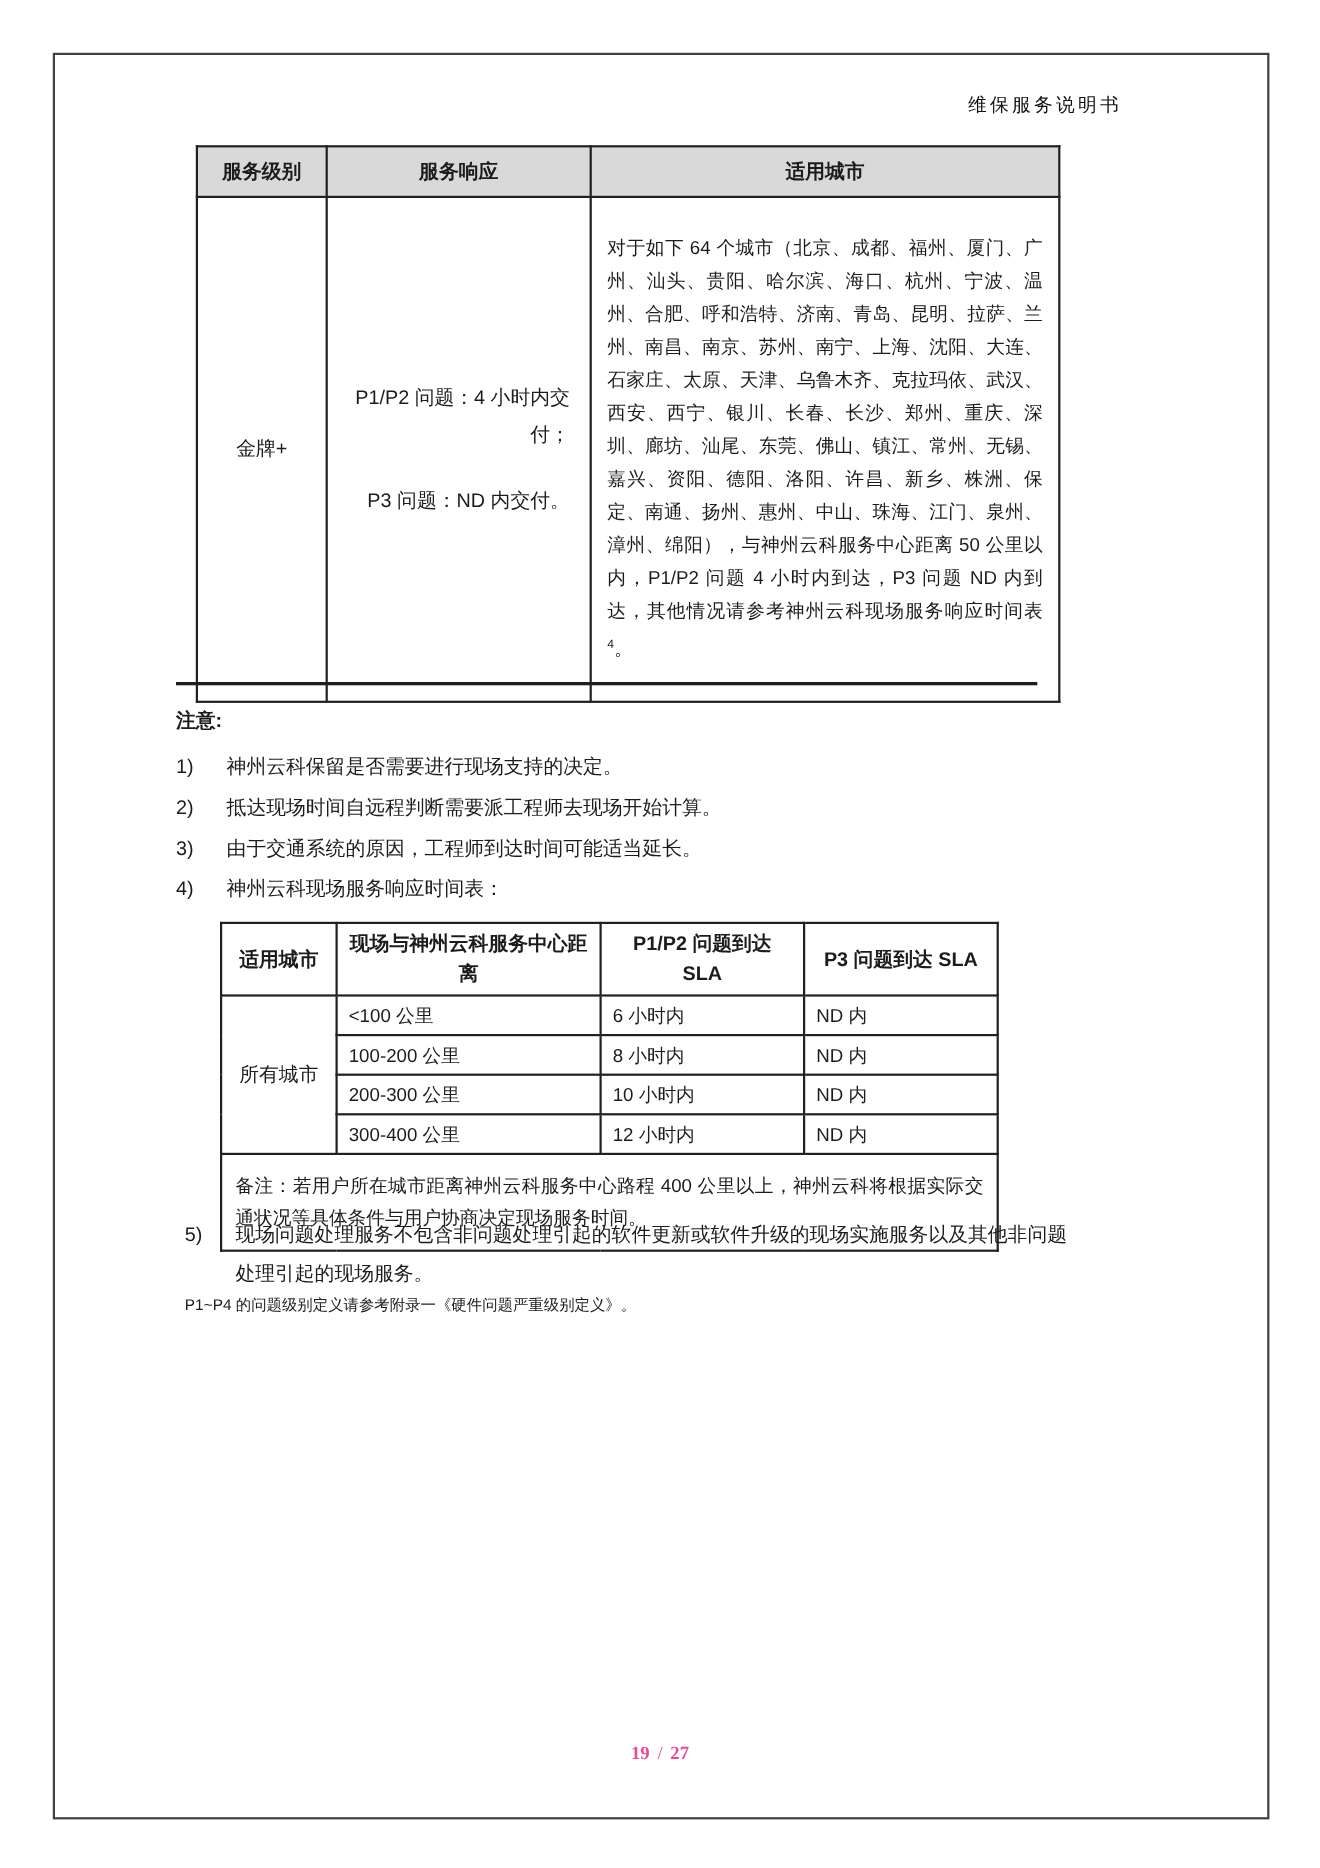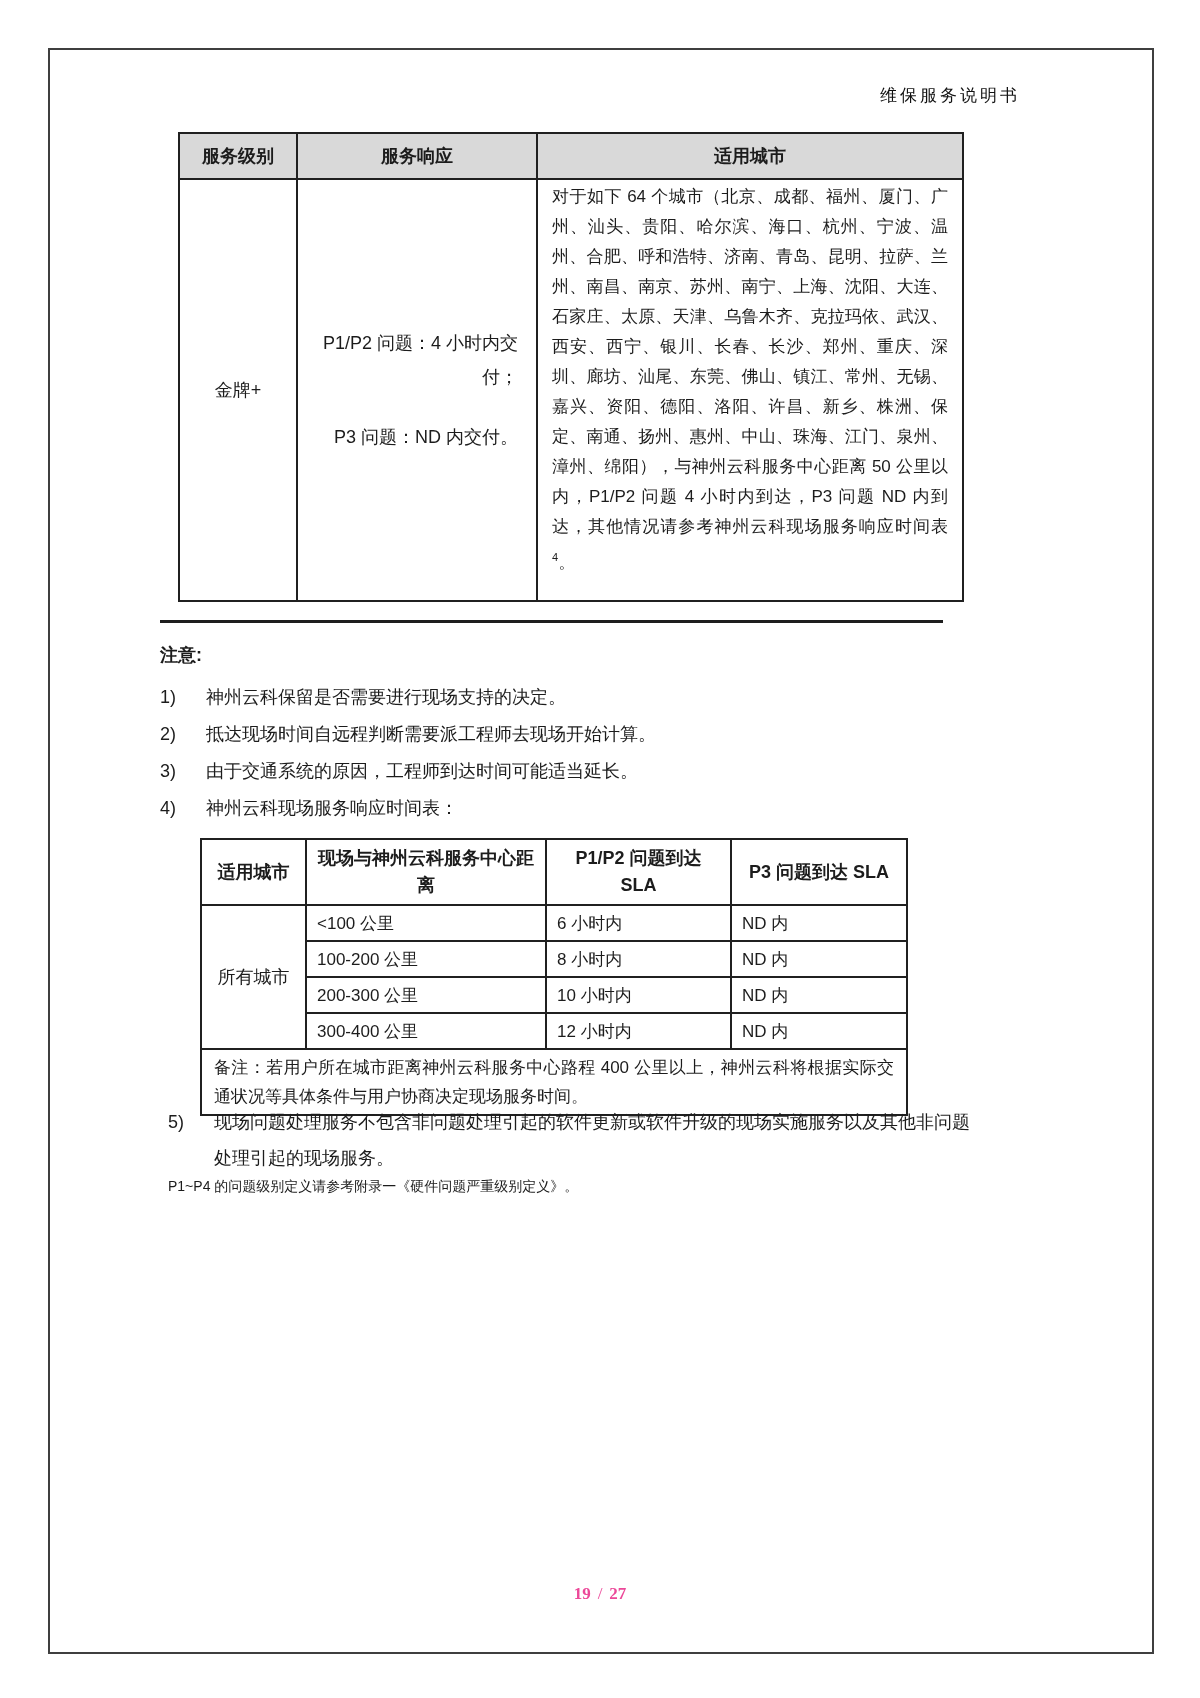--- a/index.html
+++ b/index.html
@@ -30,39 +30,39 @@
   .t1 th{
     background:var(--table-header-bg,#d9d9d9);
     height:42px;font-size:18px;font-weight:bold;text-align:center;
   }
   .t1 td{vertical-align:middle;}
   .t1 .cell-level{height:418px;text-align:center;font-size:18px;border-radius:12px;}
   .t1 .cell-resp{text-align:right;font-size:18px;padding:8px 18px;}
   .t1 .cell-resp p{margin:0 0 26px 0;line-height:34px;}
   .t1 .cell-resp p:last-child{margin:0;}
   .t1 .cell-cities{
-    vertical-align:top;padding:2px 14px;
+    vertical-align:top;padding:31px 14px;
     font-size:17px;line-height:30px;text-align:justify;
   }
   .t1 .cell-cities sup{font-size:11px;}
   
   .rule{position:absolute;left:160px;top:620px;width:783px;height:3px;background:#1e1e1e;}
   
   .notes{position:absolute;left:160px;top:645px;width:820px;font-size:18px;}
   .notes-title{font-weight:bold;margin-bottom:22px;line-height:20px;}
   .note-item{display:flex;margin-bottom:17px;line-height:20px;}
   .note-item .num{flex:none;width:46px;}
   
   .t2{position:absolute;left:200px;top:838px;width:706px;table-layout:fixed;}
   .t2 th,.t2 td{border:2px solid var(--border,#202020);background:#fff;}
   .t2 th{font-size:18px;font-weight:bold;text-align:center;padding:5px 8px;line-height:27px;height:52px;}
   .t2 th.th-p12{padding:5px 18px;}
   .t2 td{font-size:17px;padding:2px 10px;height:30px;text-align:left;}
   .t2 .cell-scope{text-align:center;font-size:18px;}
-  .t2 .cell-remark{line-height:29px;padding:3px 12px;text-align:justify;}
+  .t2 .cell-remark{line-height:29px;padding:14px 12px;text-align:justify;}
   
   .note5{position:absolute;left:168px;top:1104px;width:820px;display:flex;font-size:18px;line-height:36px;}
   .note5 .num{flex:none;width:46px;}
   .note5 .txt{width:772px;}
   .appendix-note{position:absolute;left:168px;top:1172px;width:820px;font-size:14px;line-height:28px;}
   
   .page-footer{
     position:absolute;left:0;top:1584px;width:100%;text-align:center;
     font-family:"Liberation Serif","DejaVu Serif",serif;
     font-size:17px;color:#ec4899;

